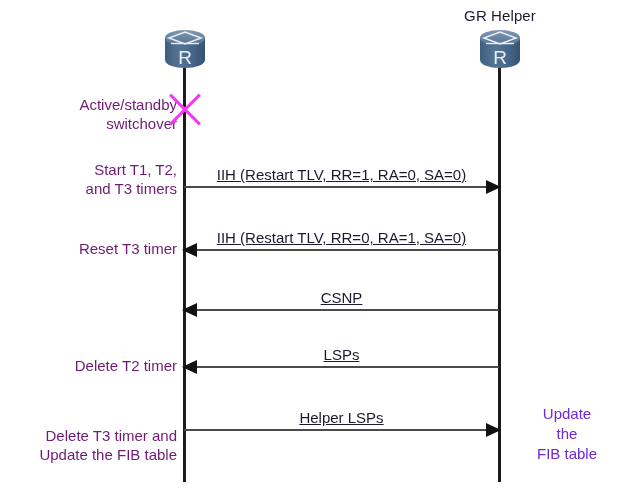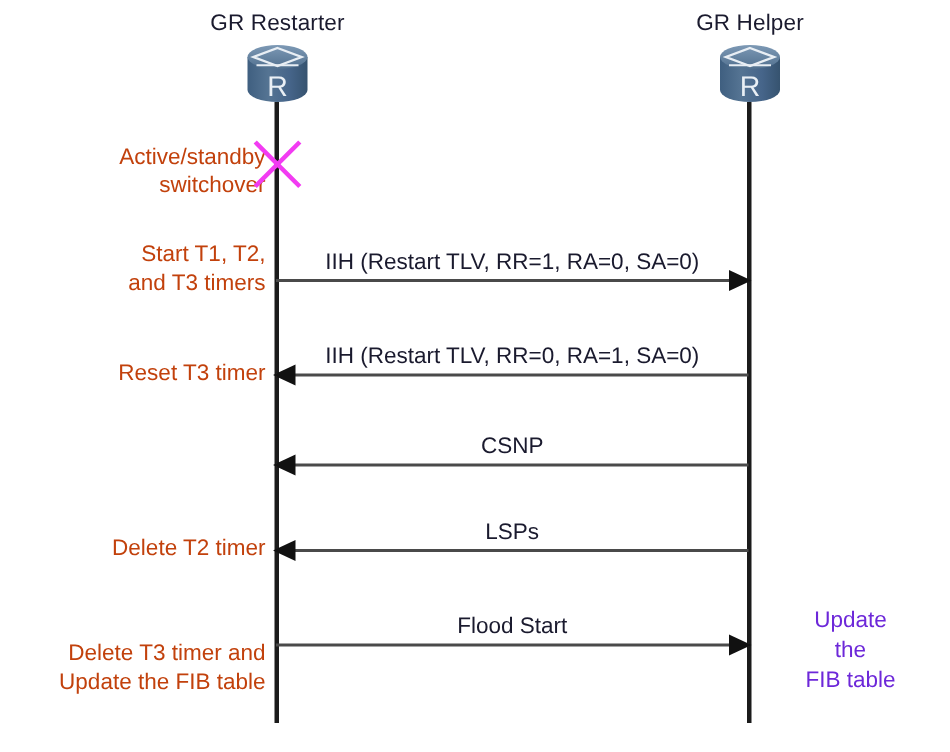--- a/index.html
+++ b/index.html
@@ -68,21 +68,21 @@
   #switchover-x .bar.b1 { transform: rotate(45deg); }
   #switchover-x .bar.b2 { transform: rotate(-45deg); }
 
   
   .left-note {
     position: absolute;
     right: 456px;           
     text-align: right;
     font-size: 15px;
     line-height: 19px;
-    color: #c2410c;
+    color: #701a75;
     white-space: pre-line;
   }
 
   
   #helper-note {
     position: absolute;
     left: 505px;
     top: 404px;
     width: 124px;
     text-align: center;
@@ -101,20 +101,21 @@
   }
   .msg-label {
     position: absolute;
     left: 0;
     width: 100%;
     bottom: 3px;
     text-align: center;
     font-size: 15px;
     color: #1a1a2e;
     white-space: nowrap;
+    text-decoration: underline;
   }
   .msg-line {
     position: absolute;
     left: 1px;
     top: 0;
     width: 315px;
     height: 2px;
     background: #4a4a4a;
   }
   .arrowhead {
@@ -132,21 +133,20 @@
   .arrowhead.left {
     left: -1px;
     border-right: 15px solid #111111;
   }
 </style>
 </head>
 <body>
 
 <div id="diagram">
 
-  <div class="actor-title" id="actor-restarter-title">GR Restarter</div>
 
   <div class="actor-title" id="actor-helper-title">GR Helper</div>
 
   <div class="router-icon" id="router-restarter">
     <svg viewBox="0 0 46 46" width="46" height="46" aria-hidden="true">
       <defs>
         <linearGradient id="cylTop" x1="0" y1="0" x2="0" y2="1">
           <stop offset="0%" stop-color="#7d99b5"></stop>
           <stop offset="100%" stop-color="#51708f"></stop>
         </linearGradient>
@@ -210,21 +210,21 @@
   <div class="left-note" style="top:356px;">Delete T2 timer</div>
   <div class="message" style="top:366px;">
     <div class="msg-label">LSPs</div>
     <div class="msg-line"></div>
     <div class="arrowhead left"></div>
   </div>
 
   <div class="left-note" style="top:426px;">Delete T3 timer  and
 Update the FIB table</div>
   <div class="message" style="top:429px;">
-    <div class="msg-label">Flood Start</div>
+    <div class="msg-label">Helper LSPs</div>
     <div class="msg-line"></div>
     <div class="arrowhead right"></div>
   </div>
 
   <div id="helper-note">Update
 the
 FIB table</div>
 
 </div>
 

